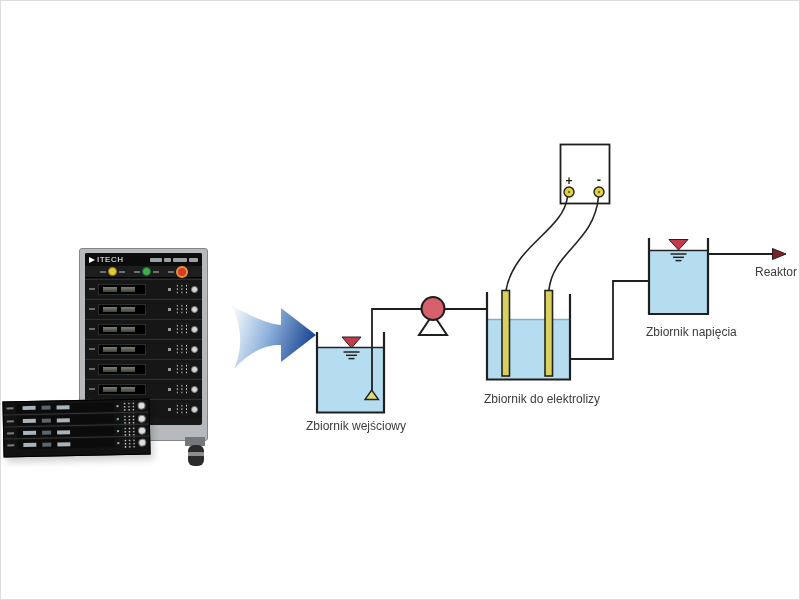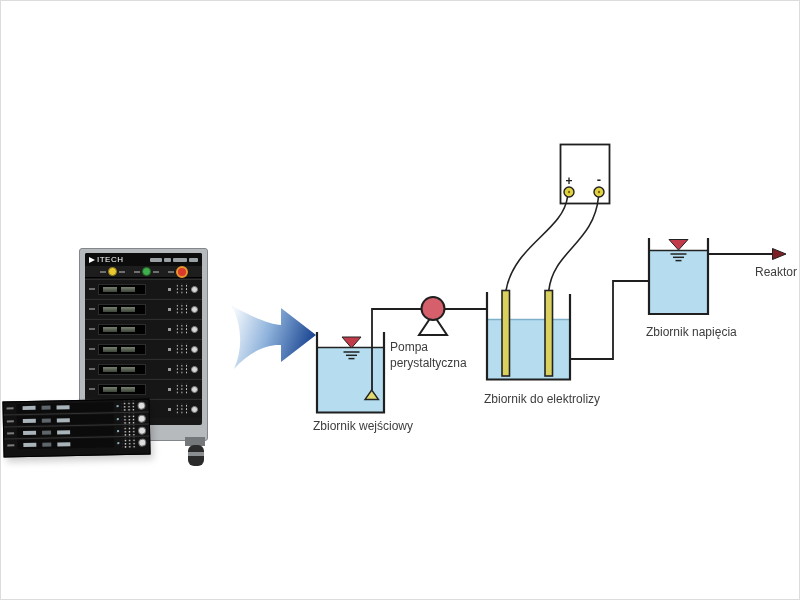--- a/index.html
+++ b/index.html
@@ -312,19 +312,18 @@
     <text x="598" y="183" font-size="13" font-weight="bold" fill="#222" text-anchor="middle">-</text>
     <circle cx="568" cy="191" r="5" stroke="#222" stroke-width="1.4" fill="#e3d23f"></circle>
     <circle cx="568" cy="191" r="1.2" fill="#7a6a12"></circle>
     <circle cx="598" cy="191" r="5" stroke="#222" stroke-width="1.4" fill="#e3d23f"></circle>
     <circle cx="598" cy="191" r="1.2" fill="#7a6a12"></circle>
 
     <path d="M566.5,196 C562,230 513,244 505,289.5" fill="none" stroke="#222" stroke-width="1.6"></path>
     <path d="M597.5,196 C593,242 552,250 547.8,289.5" fill="none" stroke="#222" stroke-width="1.6"></path>
   </svg>
 
-  <div class="dlabel wrap" style="left:389px;top:338px;width:86px;">Pompa perystaltyczna</div>
-  <div class="dlabel" style="left:312px;top:417px;">Zbiornik wejściowy</div>
+  <div class="dlabel" style="left:305px;top:417px;">Zbiornik wejściowy</div>
   <div class="dlabel" style="left:483px;top:390px;">Zbiornik do elektrolizy</div>
   <div class="dlabel" style="left:645px;top:323px;">Zbiornik napięcia</div>
   <div class="dlabel" style="left:754px;top:263px;">Reaktor</div>
 
 </div>
 
 </body></html>

